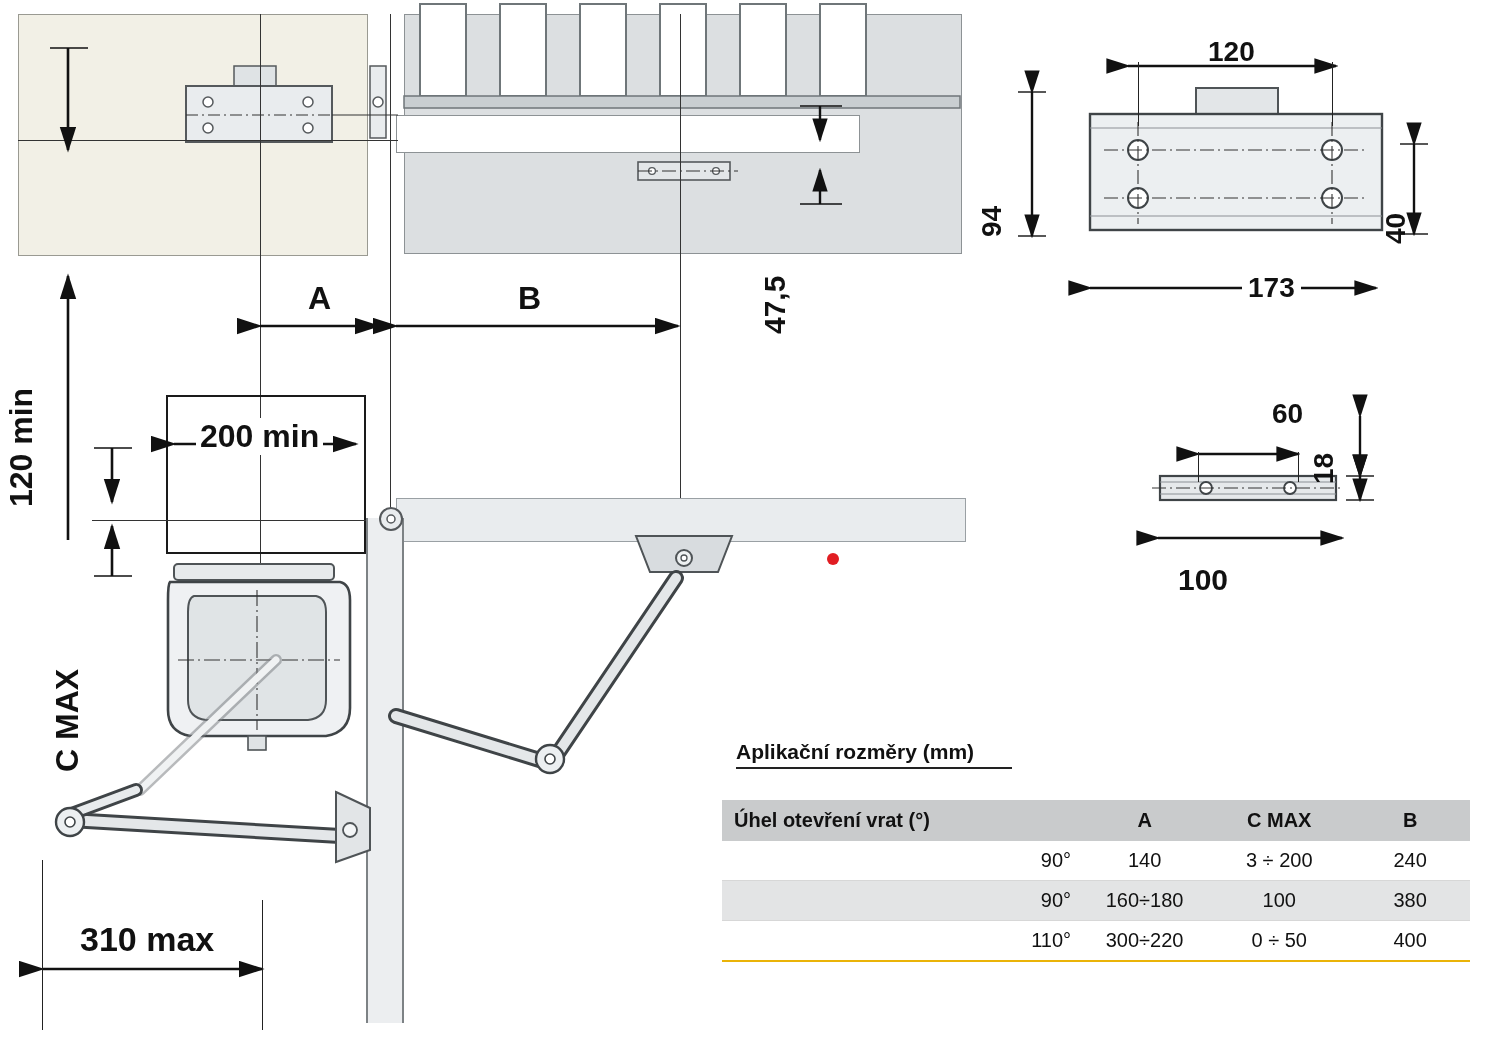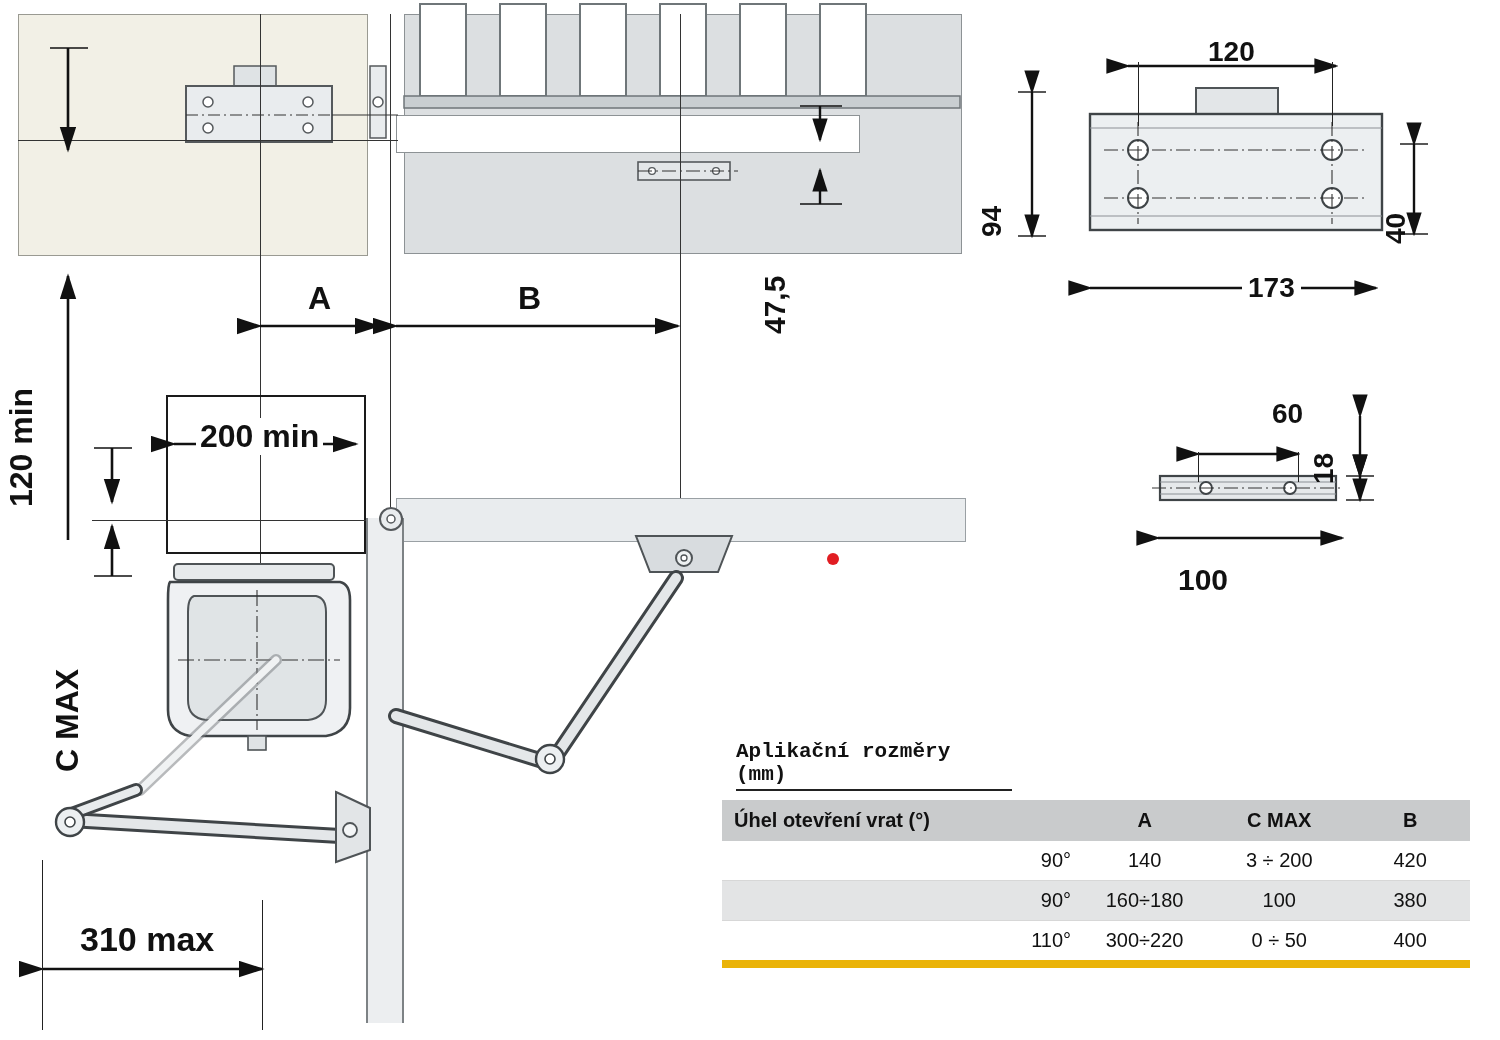--- a/index.html
+++ b/index.html
@@ -11,21 +11,21 @@
   .rot90{transform:rotate(-90deg);transform-origin:left bottom;}
   
   .tbl-title{position:absolute;font-size:21px;font-weight:bold;
              border-bottom:2.5px solid #222;padding-bottom:3px;}
   table.dims{position:absolute;border-collapse:collapse;font-size:20px;}
   table.dims th{background:#c9cbcc;font-weight:bold;padding:9px 20px;text-align:center;}
   table.dims th.lead{text-align:left;padding-left:12px;}
   table.dims td{padding:8px 10px;text-align:center;border-bottom:1px solid #d7d7d7;}
   table.dims td.lead{text-align:right;padding-left:12px;}
   table.dims tr.alt td{background:#e3e4e5;}
-  table.dims tr.last td{border-bottom:8px solid #eab308;}
+  table.dims tr.last td{border-bottom:2px solid #eab308;}
   
   .wall-beige{position:absolute;background:#f2f0e6;border:1.5px solid #9a9a92;}
   .grey-hatch{position:absolute;background:#dcdfe1;border:1.5px solid #8d9295;}
   .lightgrey{position:absolute;background:#e9ecee;border:1.5px solid #9aa0a4;}
   .white-bar{position:absolute;background:#ffffff;border:1.5px solid #8d9295;}
   .pillar{position:absolute;background:#eceef0;border-left:2px solid #7d8285;border-right:2px solid #7d8285;}
   .reddot{position:absolute;width:12px;height:12px;border-radius:50%;background:#e11d22;}
   svg{display:block;overflow:visible;}
 </style>
 </head>
@@ -244,37 +244,37 @@
     <line x1="0" y1="88" x2="28" y2="88" stroke="#111" stroke-width="1.4"></line>
     <line x1="14" y1="64" x2="14" y2="88" stroke="#111" stroke-width="2.4" marker-start="url(#ar)" marker-end="url(#ar)"></line>
   </svg>
   <div class="dimtxt rot90" style="left:1340px;top:452px;font-size:28px;">18</div>
 
   <svg class="abs" style="left:1152px;top:524px;width:200px;height:26px;">
     <line x1="6" y1="14" x2="190" y2="14" stroke="#111" stroke-width="2.4" marker-start="url(#ar)" marker-end="url(#ar)"></line>
   </svg>
   <div class="dimtxt" style="left:1172px;top:518px;font-size:30px;background:#fff;padding:0 6px;margin-top:45px;">100</div>
 
-  <div class="tbl-title" style="left:736px;top:740px;width:276px;font-family:Liberation Mono, monospace;">Aplikační rozměry (mm)</div>
+  <div class="tbl-title" style="left:736px;top:740px;width:276px;">Aplikační rozměry (mm)</div>
 
   <table class="dims" style="left:722px;top:800px;width:748px;">
     <thead>
       <tr>
         <th class="lead" style="width:48%">Úhel otevření vrat (°)</th>
         <th style="width:17%">A</th>
         <th style="width:19%">C MAX</th>
         <th style="width:16%">B</th>
       </tr>
     </thead>
     <tbody>
       <tr>
         <td class="lead">90°</td>
         <td>140</td>
         <td>3 ÷ 200</td>
-        <td>420</td>
+        <td>240</td>
       </tr>
       <tr class="alt">
         <td class="lead">90°</td>
         <td>160÷180</td>
         <td>100</td>
         <td>380</td>
       </tr>
       <tr class="last">
         <td class="lead">110°</td>
         <td>300÷220</td>

